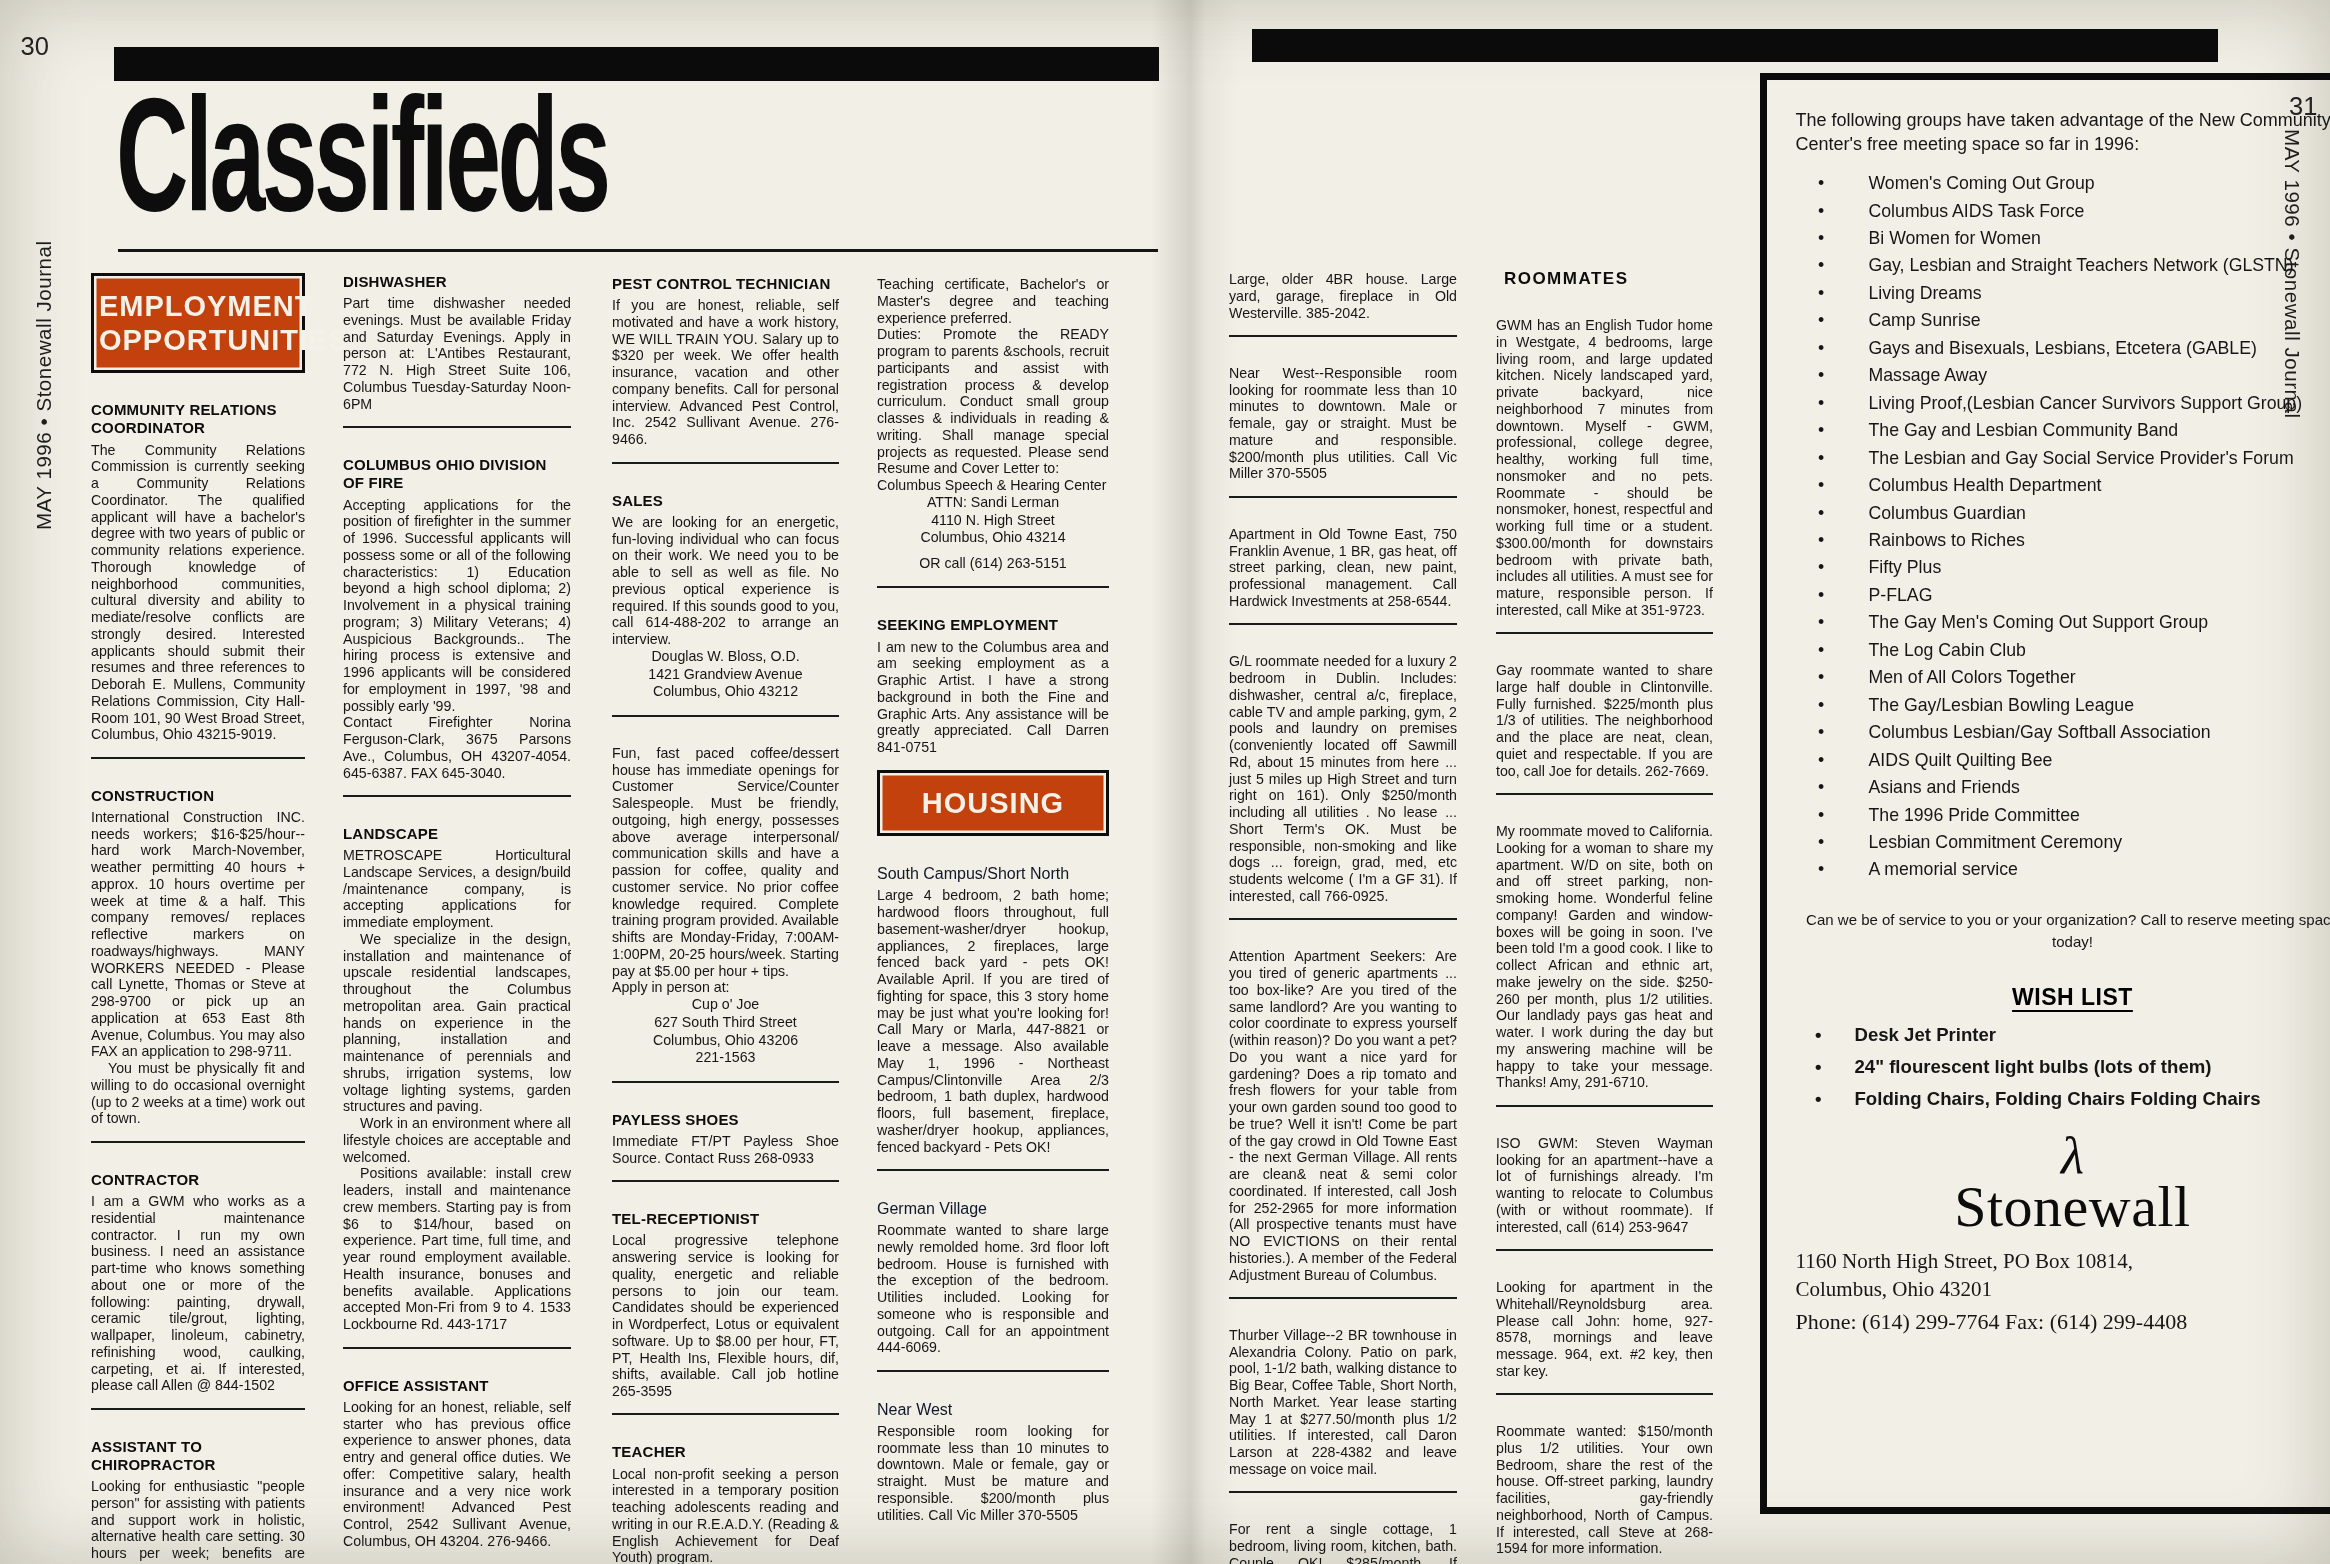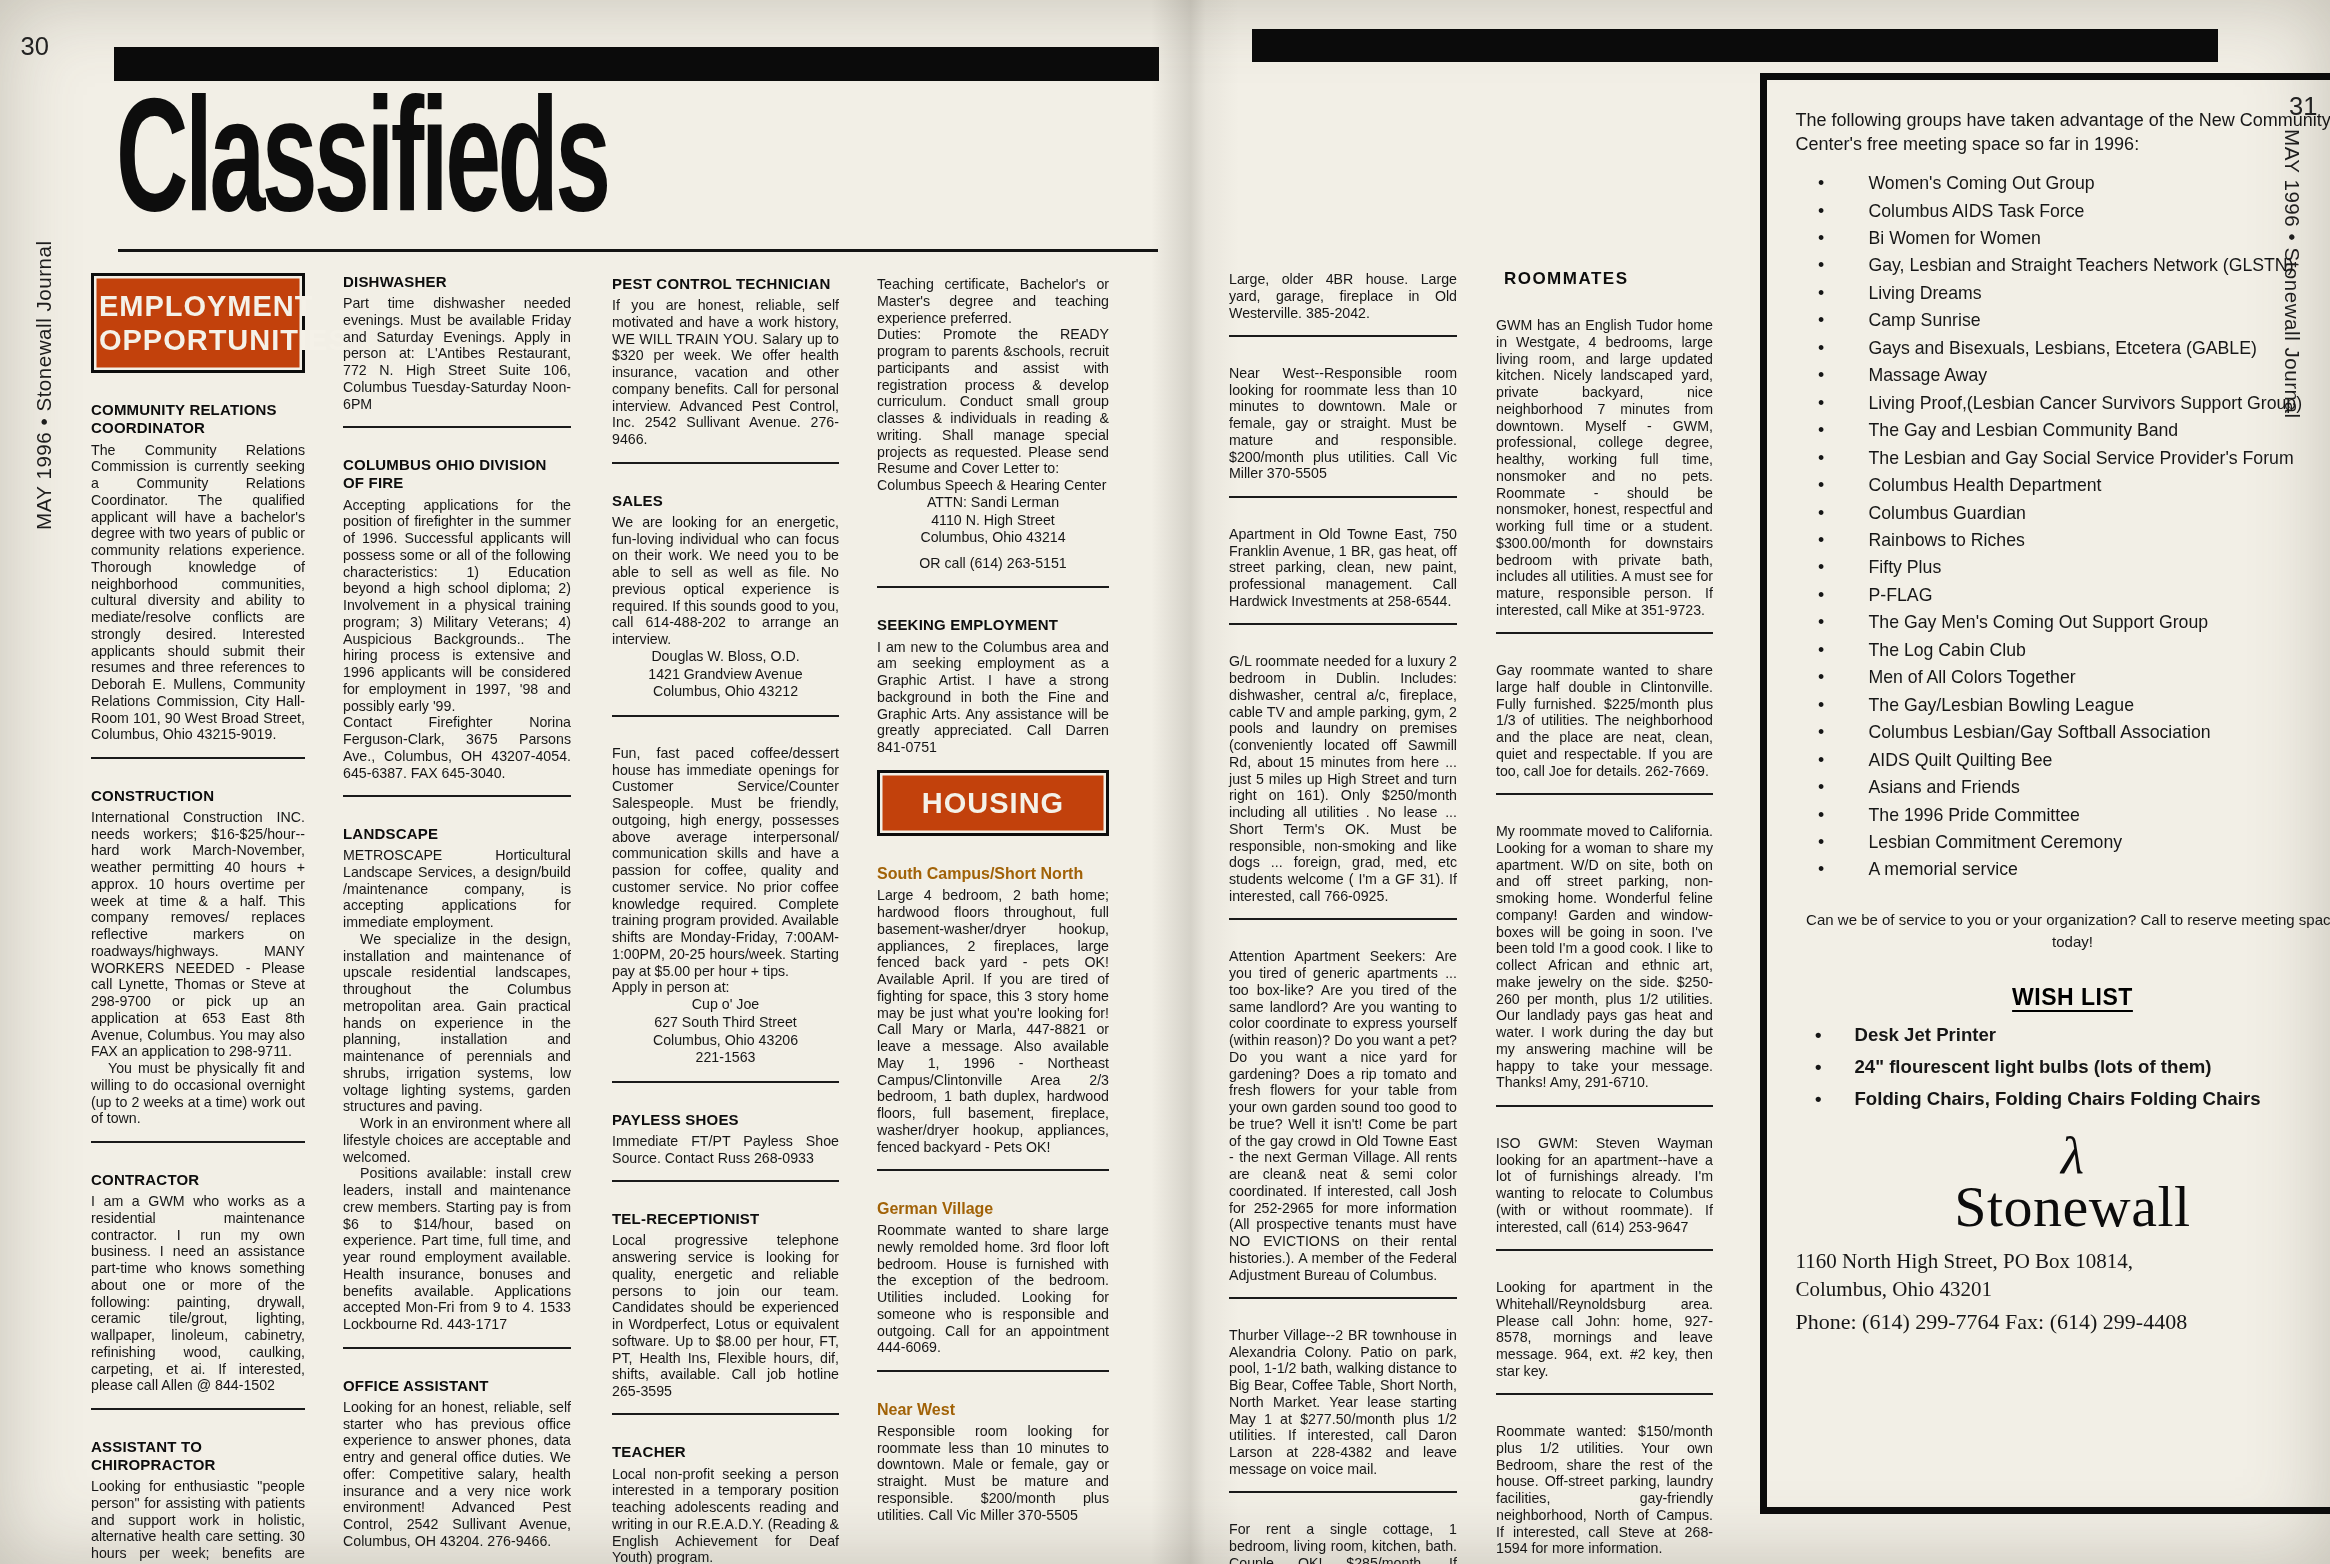--- a/index.html
+++ b/index.html
@@ -58,22 +58,22 @@
     font-size:17px;font-weight:bold;letter-spacing:1.5px;
     padding-left:7.9px;margin:2.9px 0 16.7px;color:#0d0d0d;
   }
   .adrule{height:2px;background:#1a1a1a;margin:13.7px 0 12.8px;}
   .ad{overflow:visible;margin-top:28px;}
   .adhead{
     font-size:15px;font-weight:bold;letter-spacing:0.2px;
     line-height:1.22;margin-bottom:3.9px;color:#0d0d0d;
   }
   .subhead{
-    font-size:16px;font-weight:bold;line-height:1.2;
-    margin-bottom:3.9px;color:#a16207;
+    font-size:16px;font-weight:normal;line-height:1.2;
+    margin-bottom:3.9px;color:#0f172a;
   }
   .para{
     font-size:14.2px;line-height:1.18;text-align:justify;margin:0;
   }
   .para.indent{text-indent:1.2em;}
   .centerline{font-size:14.2px;line-height:1.25;text-align:center;margin:0;}
   .centerline.spaced{margin-top:7.9px;}
 
   
   .panel{

